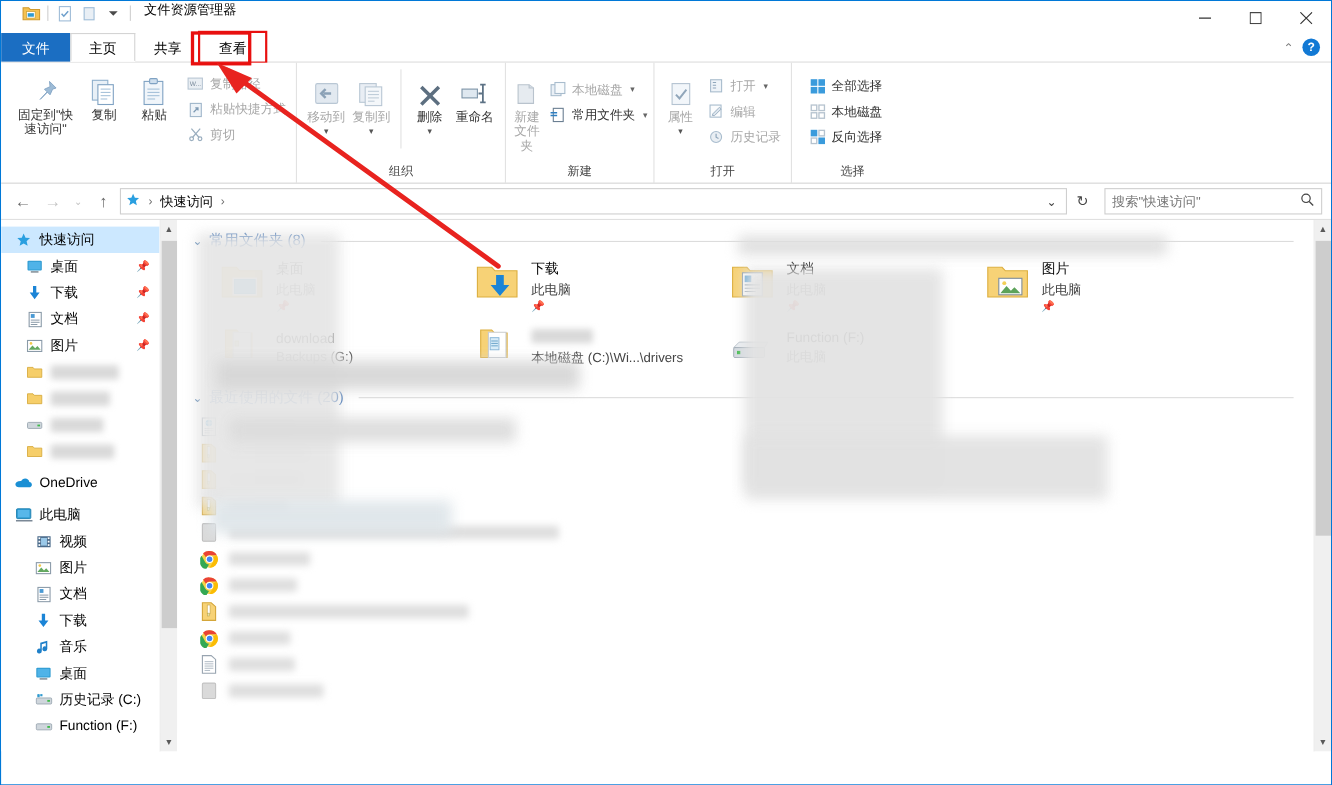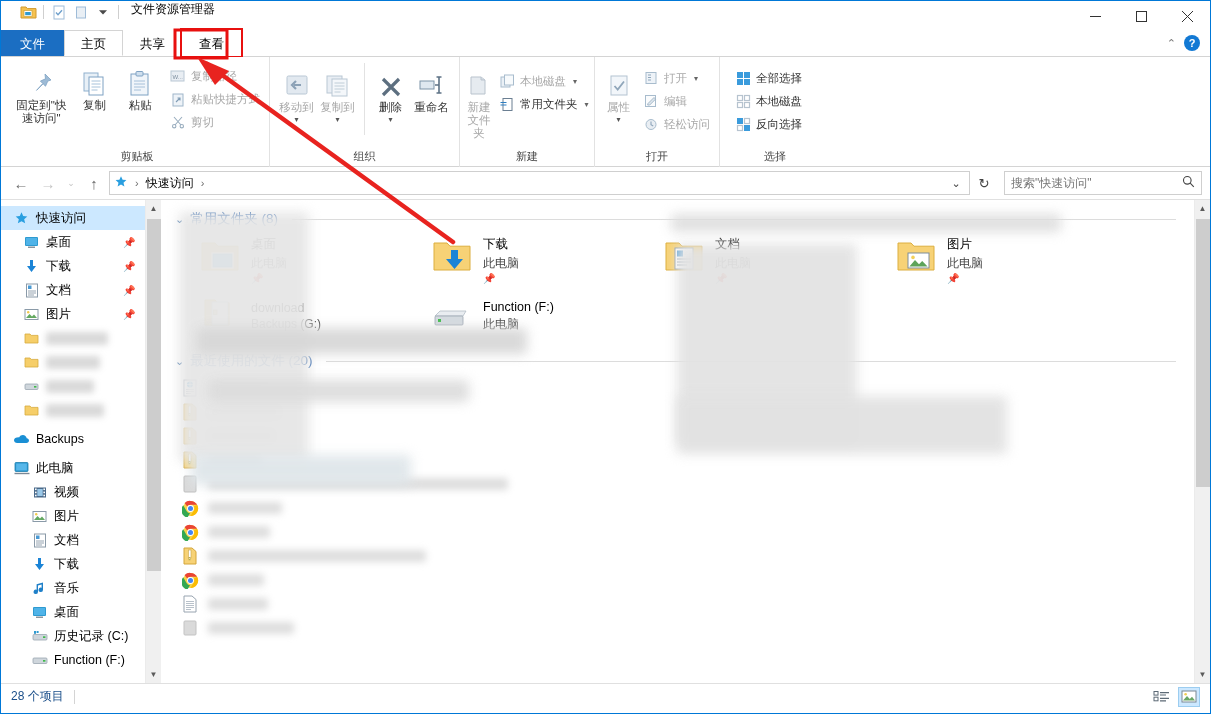--- a/index.html
+++ b/index.html
@@ -297,21 +297,20 @@
                   <path d="M3 2l7 8M11 2l-7 8"></path>
                   <circle cx="3.2" cy="11.2" r="1.7"></circle>
                     <circle cx="10.8" cy="11.2" r="1.7"></circle>
                 </g>
               </svg>
             </span>
             <span>剪切</span>
           </div>
         </div>
       </div>
-      <div class="rgroup-title">剪贴板</div>
     </div>
 
     <div class="rgroup" style="width:190px;">
       <div class="rgroup-body" style="padding-top:6px;">
         <div class="bigbtn dim" style="width:46px;">
           <span class="ic">
             <svg width="30" height="28" viewBox="0 0 30 28">
               <rect x="5" y="3" width="20" height="18" rx="1.5" fill="#e2e9f0" stroke="#b9c7d4" stroke-width="1"></rect>
               <path d="M19 12h-7M14 8l-4 4 4 4" fill="none" stroke="#8ba1b6" stroke-width="2.2"></path>
             </svg>
@@ -425,21 +424,21 @@
             </span>
             <span>编辑</span>
           </div>
           <div class="smallbtn dim">
             <span class="ic">
               <svg width="15" height="14" viewBox="0 0 15 14">
                 <circle cx="7" cy="7.5" r="5" fill="#e9eef3" stroke="#a8bccd" stroke-width="1"></circle>
                 <path d="M7 4.5v3.2l2.2 1.3" stroke="#8fa6bb" stroke-width="1.1" fill="none"></path>
               </svg>
             </span>
-            <span>轻松访问</span>
+            <span>历史记录</span>
           </div>
         </div>
       </div>
       <div class="rgroup-title">打开</div>
     </div>
 
     <div class="rgroup" style="width:110px;border-right:none;">
       <div class="rgroup-body" style="padding-top:6px;">
         <div class="smallcol" style="margin-left:6px;">
           <div class="smallbtn">
@@ -607,21 +606,21 @@
         </span>
         <span class="blurbar" style="width:58px;"></span>
       </div>
 
       <div class="navitem" style="margin-top:5px;">
         <span class="ic">
           <svg width="17" height="12" viewBox="0 0 17 12">
               <path d="M4.2 10h9.1c1.6 0 2.7-1.1 2.7-2.4 0-1.3-1-2.3-2.3-2.4-.3-1.9-1.9-3.2-3.8-3.2-1.6 0-3 .9-3.6 2.3-.2 0-.3-.1-.5-.1C2.8 4.2 1 5.5 1 7.2 1 8.8 2.4 10 4.2 10z" fill="#1a8fd4"></path>
             </svg>
         </span>
-        <span class="lbl">Backups</span>
+        <span class="lbl">OneDrive</span>
       </div>
 
       <div class="navitem" style="margin-top:5px;">
         <span class="ic">
           <svg width="16" height="14" viewBox="0 0 16 14">
               <rect x="1" y="1.5" width="13" height="9" rx="1" fill="#2e9ad0" stroke="#1d7fb0" stroke-width=".8"></rect>
               <rect x="2.2" y="2.6" width="10.6" height="6.7" fill="#57b7ea"></rect>
               <path d="M0.5 12.5h15" stroke="#7b8896" stroke-width="1.4"></path>
             </svg>
         </span>
@@ -806,20 +805,36 @@
               <path d="M13 7h16v23H13z" fill="#fff" stroke="#c9cdd2" stroke-width="1"></path>
               <rect x="14.6" y="15" width="3.4" height="4.6" fill="#e8e0a8" stroke="#bcb46f" stroke-width=".7"></rect>
             </svg>
           </span>
           <span class="tmeta">
             <span class="tname">download</span>
             <span class="tsub">Backups (G:)</span>
           </span>
         </div>
 
+        <div class="tile">
+          <span class="tic">
+            <svg width="42" height="36" viewBox="0 0 42 36">
+              <path d="M6 5h10l2.6 2.8H30V30H6z" fill="#f7d276" stroke="#dcae3e" stroke-width="1"></path>
+              <path d="M13 7h16v23H13z" fill="#fff" stroke="#c9cdd2" stroke-width="1"></path>
+              <rect x="14.6" y="12" width="8" height="11" fill="#d8ecf8" stroke="#7fb0d4" stroke-width=".8"></rect>
+              <g stroke="#5f9cc4" stroke-width=".8">
+                  <path d="M15.6 15h6M15.6 17.2h6M15.6 19.4h6"></path>
+                </g>
+            </svg>
+          </span>
+          <span class="tmeta">
+            <span class="blurbar" style="width:56px;margin-bottom:3px;"></span>
+            <span class="tsub">本地磁盘 (C:)\Wi...\drivers</span>
+          </span>
+        </div>
 
         <div class="tile">
           <span class="tic" style="align-items:flex-end;padding-bottom:4px;">
             <svg width="42" height="26" viewBox="0 0 42 26">
               <path d="M4 12l5-5h26l-3 5z" fill="#e9edf1" stroke="#b3bcc5" stroke-width=".8"></path>
               <rect x="4" y="12" width="28" height="9" rx="1" fill="#d4dae0" stroke="#9aa5b0" stroke-width=".8"></rect>
               <rect x="7" y="15" width="3" height="3" fill="#3fba4a"></rect>
             </svg>
           </span>
           <span class="tmeta">
@@ -982,45 +997,20 @@
 
     <div class="contentscroll">
       <div class="sb-arrow">▲</div>
       <div class="sb-track">
         <div class="sb-thumb" style="top:2px;height:268px;"></div>
       </div>
       <div class="sb-arrow">▼</div>
     </div>
   </div>
 
-  <div class="status">
-    <span>28 个项目</span>
-    <span class="divider"></span>
-    <span class="blur"></span>
-    <span class="viewbtns">
-      <span class="viewbtn">
-        <svg width="17" height="14" viewBox="0 0 17 14">
-          <g fill="none" stroke="#5d6a76" stroke-width="1">
-              <rect x="1" y="1.5" width="4" height="3.6"></rect>
-              <rect x="1" y="7.2" width="4" height="3.6"></rect>
-            </g>
-          <g stroke="#5d6a76" stroke-width="1.2">
-              <path d="M7 2.6h9M7 5h6M7 8.4h9M7 10.8h6"></path>
-            </g>
-        </svg>
-      </span>
-      <span class="viewbtn sel">
-        <svg width="16" height="13" viewBox="0 0 16 13">
-          <rect x="1" y="1" width="14" height="11" fill="#fff" stroke="#7b8893" stroke-width="1"></rect>
-          <path d="M2 10.5l4-4.6 2.8 3 2.2-2.2L14 10.5z" fill="#6aa766"></path>
-          <circle cx="4.6" cy="4.2" r="1.3" fill="#f1cd53"></circle>
-        </svg>
-      </span>
-    </span>
-  </div>
 
   <svg class="anno" viewBox="0 0 1211 714">
     <rect x="174" y="29" width="52" height="28" fill="none" stroke="#e8100f" stroke-width="3"></rect>
     <g>
       <line x1="452" y1="241" x2="206" y2="63" stroke="#e8231f" stroke-width="4.5" stroke-linecap="round"></line>
       <path d="M196 56 L228 70 L214 84 Z" fill="#e8231f"></path>
     </g>
   </svg>
 
 </div>

